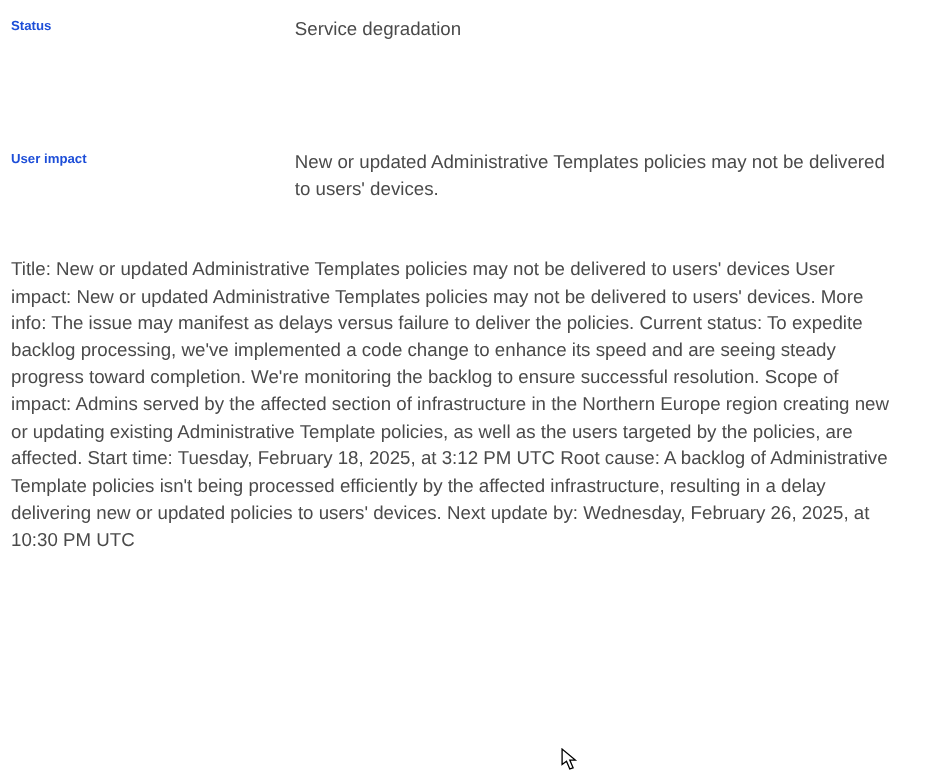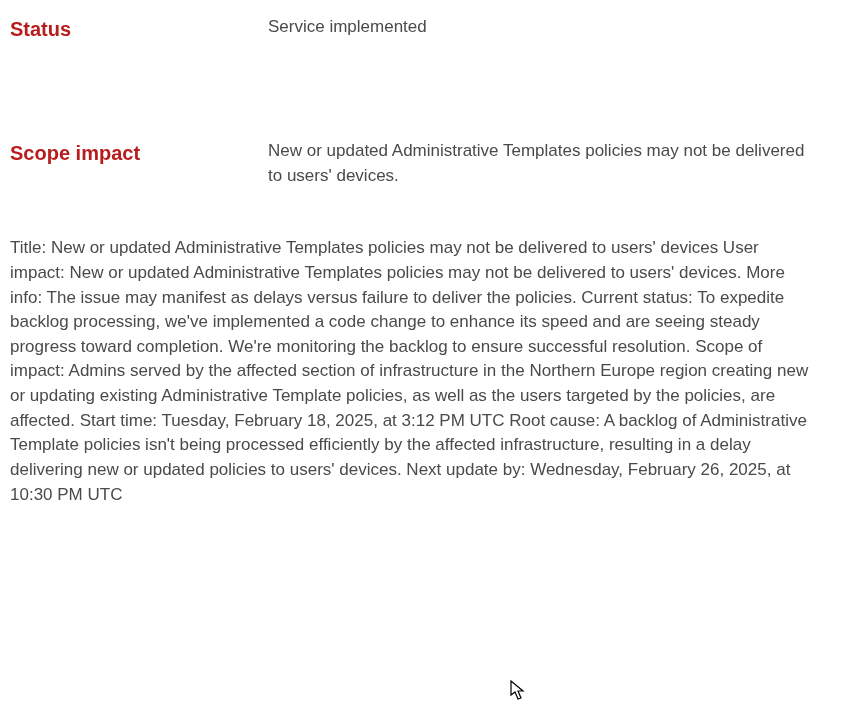--- a/index.html
+++ b/index.html
@@ -19,22 +19,22 @@
     .row {
       display: flex;
       align-items: flex-start;
       margin-bottom: 48px;
     }
     .row:last-of-type {
       margin-bottom: 0;
     }
     .label {
       font-weight: 600;
-      font-size: 20px;
-      color: #b91c1c;
+      font-size: 12px;
+      color: #1d4ed8;
       width: 258px;
       flex-shrink: 0;
       line-height: 1.4;
     }
     .value {
       font-size: 17px;
       color: #4a4a4a;
       line-height: 1.45;
       flex: 1;
       padding-right: 10px;
@@ -46,28 +46,28 @@
       width: 18px;
       height: 22px;
       pointer-events: none;
     }
   </style>
 </head>
 <body>
 
 <div class="row">
   <div class="label">Status</div>
-  <div class="value">Service implemented</div>
+  <div class="value">Service degradation</div>
 </div>
 
 <div class="row">
 </div>
 
 <div class="row">
-  <div class="label">Scope impact</div>
+  <div class="label">User impact</div>
   <div class="value">New or updated Administrative Templates policies may not be delivered to users' devices.</div>
 </div>
 
 <div class="row">
   <div class="value">Title: New or updated Administrative Templates policies may not be delivered to users' devices User impact: New or updated Administrative Templates policies may not be delivered to users' devices. More info: The issue may manifest as delays versus failure to deliver the policies. Current status: To expedite backlog processing, we've implemented a code change to enhance its speed and are seeing steady progress toward completion. We're monitoring the backlog to ensure successful resolution. Scope of impact: Admins served by the affected section of infrastructure in the Northern Europe region creating new or updating existing Administrative Template policies, as well as the users targeted by the policies, are affected. Start time: Tuesday, February 18, 2025, at 3:12 PM UTC Root cause: A backlog of Administrative Template policies isn't being processed efficiently by the affected infrastructure, resulting in a delay delivering new or updated policies to users' devices. Next update by: Wednesday, February 26, 2025, at 10:30 PM UTC</div>
 </div>
 
 <div class="cursor">
   <svg viewBox="0 0 18 22" width="18" height="22">
     <path d="M1,1 L1,15 L5,12 L8,19 L11,18 L8,11 L13,11 Z" fill="none" stroke="#000000" stroke-width="1.2"></path>

